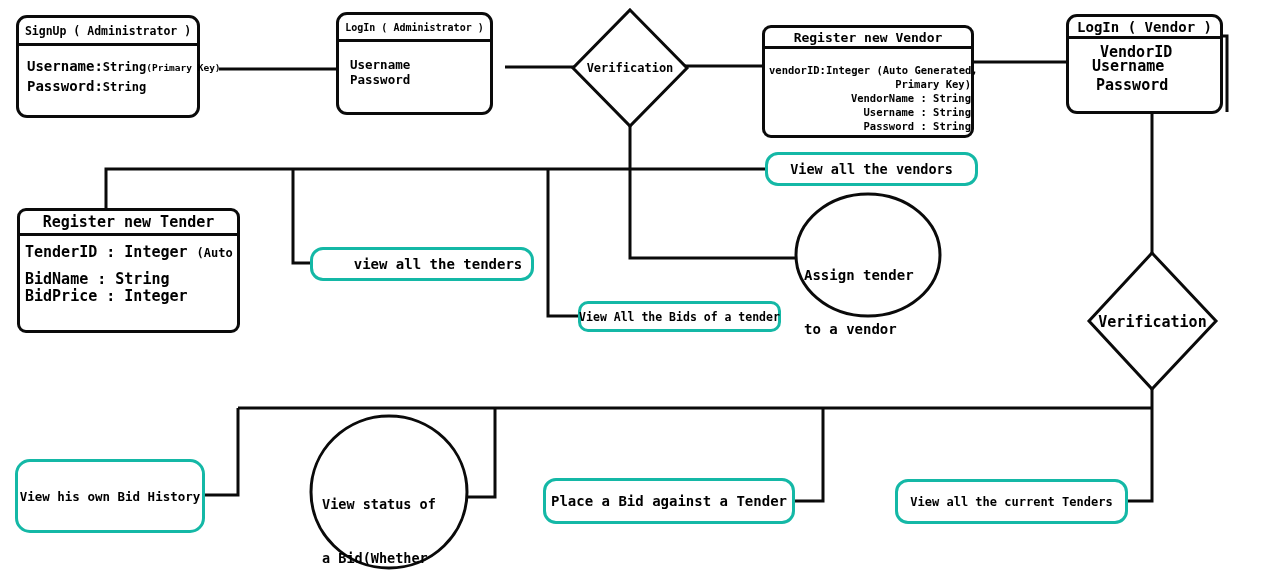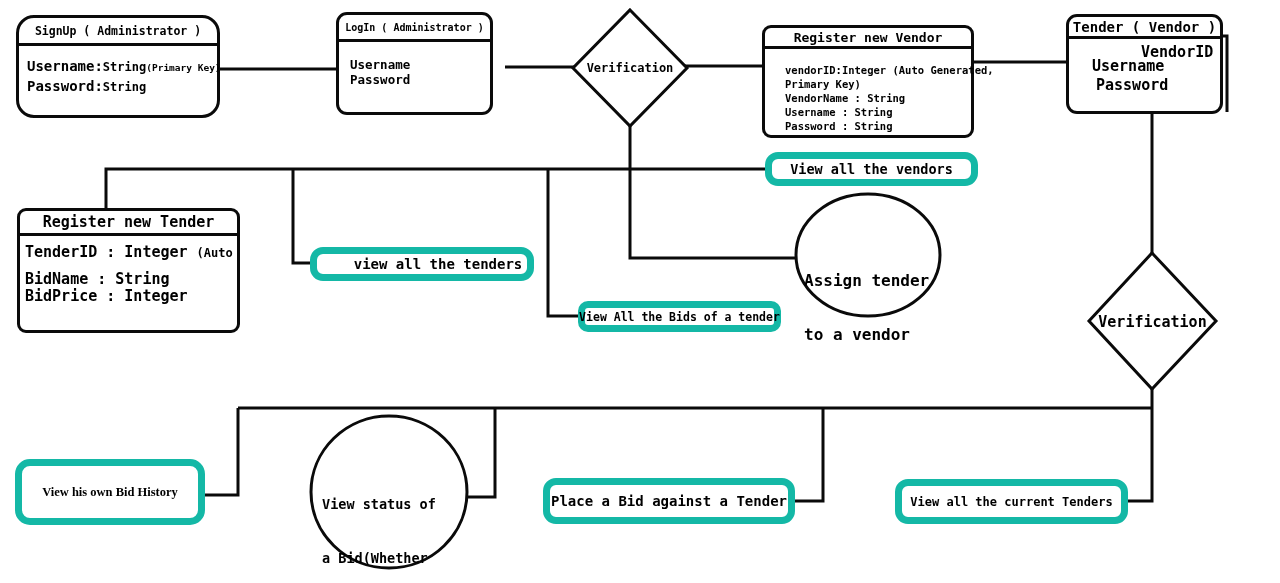--- a/index.html
+++ b/index.html
@@ -17,21 +17,21 @@
     border-radius:11px; z-index:2;
   }
   .uml .hd {
     border-bottom:3px solid #0a0a0a; display:flex; align-items:center;
     justify-content:center; font-weight:bold; white-space:nowrap;
   }
   .uml .bd { position:relative; }
 
   
   .action {
-    position:absolute; background:#fff; border:7px solid #14b8a6;
+    position:absolute; background:#fff; border:3px solid #14b8a6;
     border-radius:13px; z-index:2; display:flex; align-items:center;
     justify-content:center; white-space:nowrap; font-weight:bold;
   }
 
   
   .shape-label {
     position:absolute; z-index:3; font-weight:bold; white-space:pre;
   }
 
   
@@ -79,53 +79,53 @@
     </g>
 
     <g stroke="#0a0a0a" stroke-width="3" fill="#ffffff">
       <polygon points="630,10 687,68 630,126 573,68"></polygon>
       <polygon points="1152,253 1216,321 1152,389 1089,321"></polygon>
       <ellipse cx="868" cy="255" rx="72" ry="61"></ellipse>
       <ellipse cx="389" cy="492" rx="78" ry="76"></ellipse>
     </g>
   </svg>
 
-  <div class="uml" style="left:16px; top:15px; width:204px; height:103px;border-radius:18px;">
+  <div class="uml" style="left:16px; top:15px; width:184px; height:103px;">
     <div class="hd" style="height:28px; font-size:11.5px;">SignUp ( Administrator )</div>
     <div class="bd" style="padding:11px 8px 0 8px;">
       <div class="signup-line"><span class="t15">Username:</span><span class="t13">String</span><span class="t10">(Primary Key)</span></div>
       <div class="signup-line"><span class="t15">Password:</span><span class="t13">String</span></div>
     </div>
   </div>
 
   <div class="uml" style="left:336px; top:12px; width:157px; height:103px;">
     <div class="hd" style="height:27px; font-size:10px;">LogIn ( Administrator )</div>
     <div class="bd" style="padding:15px 0 0 11px;">
       <div class="plain13">Username</div>
       <div class="plain13">Password</div>
     </div>
   </div>
 
   <div class="shape-label" style="left:573px; top:61px; width:114px; text-align:center; font-size:12px;">Verification</div>
 
   <div class="uml" style="left:762px; top:5px; width:212px; height:113px; border-radius:9px;margin-top:20px;">
     <div class="hd" style="height:21px; font-size:13px;">Register new Vendor</div>
-    <div class="bd" style="padding:14px 0 0 20px;">
+    <div class="bd" style="padding:14px 0 0 4px;text-align:right;">
       <div class="rv-line">vendorID:Integer (Auto Generated,</div>
       <div class="rv-line">Primary Key)</div>
       <div class="rv-line">VendorName : String</div>
       <div class="rv-line">Username : String</div>
       <div class="rv-line">Password : String</div>
     </div>
   </div>
 
   <div class="uml" style="left:1066px; top:14px; width:157px; height:100px;">
-    <div class="hd" style="height:22px; font-size:14px;">Tender ( Vendor )</div>
+    <div class="hd" style="height:22px; font-size:14px;">LogIn ( Vendor )</div>
     <div class="bd" style="padding:6px 0 0 0;">
-      <div class="lv-line" style="padding-left:31px;margin-left:41px;">VendorID</div>
+      <div class="lv-line" style="padding-left:31px;">VendorID</div>
       <div class="lv-line" style="padding-left:23px;">Username</div>
       <div class="lv-line" style="padding-left:27px; margin-top:5px;">Password</div>
     </div>
   </div>
 
   <div class="action" style="left:765px; top:152px; width:213px; height:34px; font-size:13.5px;">
     <span>View all the vendors</span>
   </div>
 
   <div class="uml" style="left:17px; top:208px; width:223px; height:125px; border-radius:9px;">
@@ -135,32 +135,32 @@
       <div style="height:9px;"></div>
       <div class="rt-line rt-big">BidName : String</div>
       <div class="rt-line rt-big">BidPrice : Integer</div>
     </div>
   </div>
 
   <div class="action" style="left:310px; top:247px; width:224px; height:34px; font-size:14px;padding-left:32px;">
     <span>view all the tenders</span>
   </div>
 
-  <div class="shape-label" style="left:804px; top:236px; font-size:16px; line-height:18px;">
+  <div class="shape-label" style="left:804px; top:230px; font-size:14px; line-height:18px;">
     <div>Assign tender</div>
     <div>to a vendor</div>
   </div>
 
   <div class="action" style="left:578px; top:301px; width:203px; height:31px; font-size:11.5px; border-radius:10px;">
     <span>View All the Bids of a tender</span>
   </div>
 
   <div class="shape-label" style="left:1089px; top:313px; width:127px; text-align:center; font-size:15px;">Verification</div>
 
-  <div class="action" style="left:15px; top:459px; width:190px; height:66px; font-size:12.5px; border-radius:15px;font-family:Liberation Serif, serif;">
+  <div class="action" style="left:15px; top:459px; width:190px; height:74px; font-size:12.5px; border-radius:15px;">
     <span>View his own Bid History</span>
   </div>
 
   <div class="shape-label" style="left:322px; top:459px; font-size:13.5px; line-height:18px;">
     <div>View status of</div>
     <div>a Bid(Whether</div>
     
     
   </div>
 

